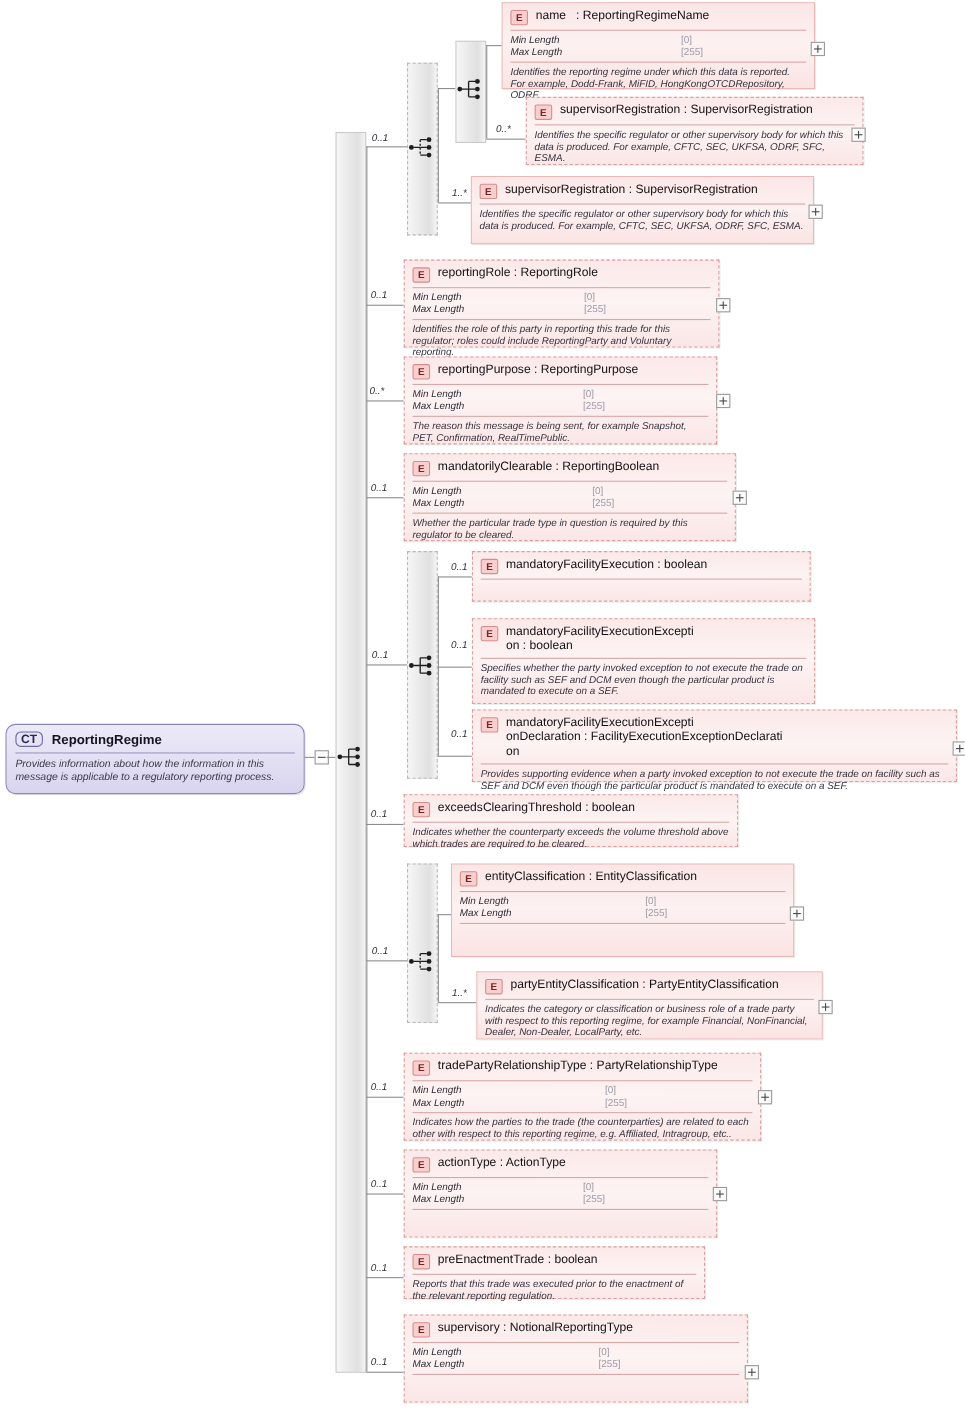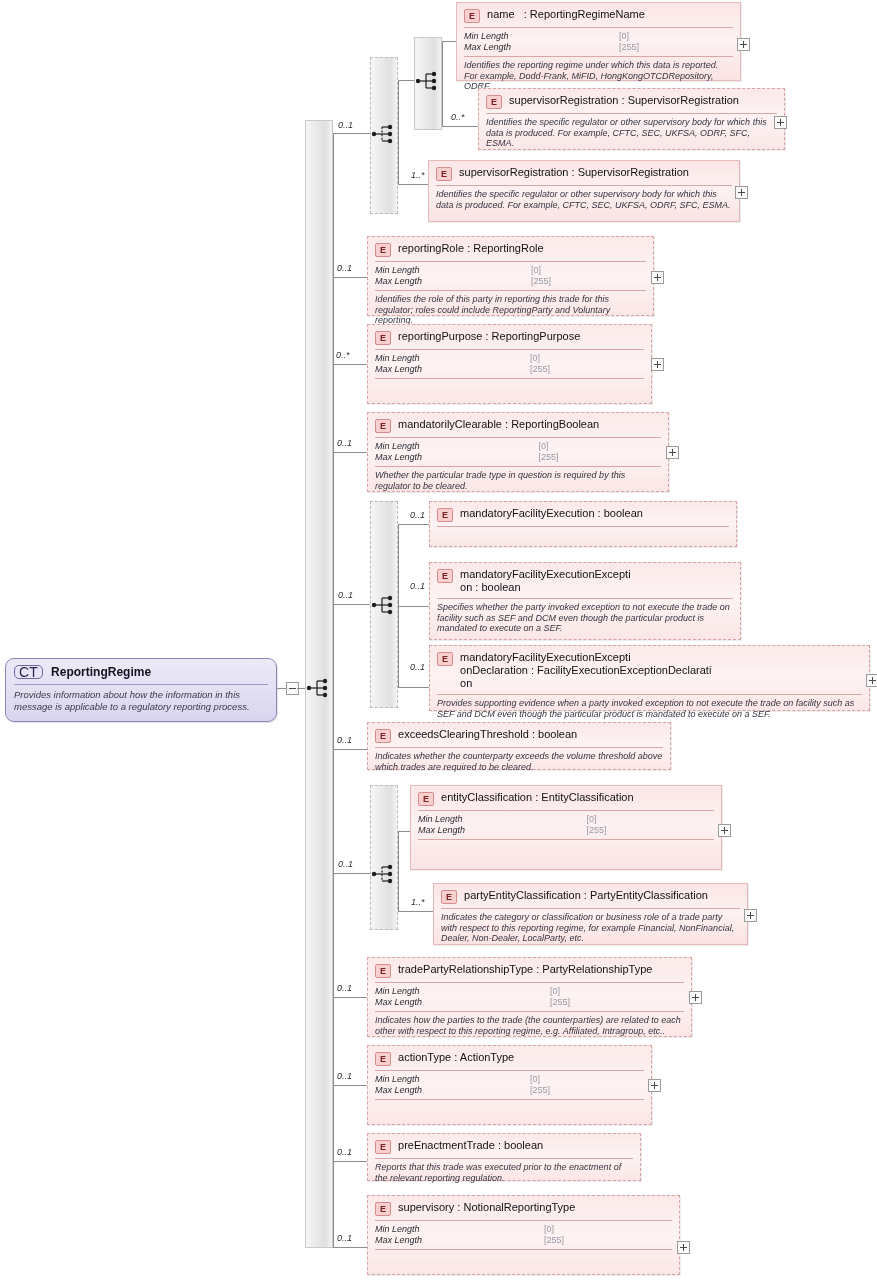--- a/index.html
+++ b/index.html
@@ -12,21 +12,21 @@
 
   
   .ctbox{
     border:1px solid #8a86b8;border-radius:9px;
     background:linear-gradient(to bottom,#eceaf7 0%,#e2dff3 55%,#d8d4ee 100%);
     box-shadow:1px 1px 0 rgba(0,0,0,.10);
   }
   .ct-head{display:flex;align-items:center;gap:8px;padding:6px 8px 4px 8px;}
   .ct-tag{
     display:inline-block;border:1px solid #6d67a8;border-radius:5px;
-    background:#e7e4f6;color:#2a2550;font-size:14px;font-weight:normal;
+    background:#e7e4f6;color:#2a2550;font-size:11px;font-weight:bold;
     letter-spacing:.2px;padding:1px 4px;line-height:10px;
   }
   .ct-title{font-size:12px;font-weight:bold;color:#15131f;}
   .ct-rule{height:1px;background:#9c98c4;margin:1px 8px 0 8px;}
   .ct-doc{font-size:9.5px;font-style:italic;color:#3c3a49;padding:4px 8px 6px 8px;line-height:11.5px;}
 
   
   .ebox{
     border:1px solid #e7b9b9;
     background:linear-gradient(to bottom,#fbe6e6 0%,#fdf1f1 48%,#fbe3e3 100%);
@@ -218,20 +218,21 @@
       <span class="e-title"><span>reportingPurpose</span> <span>:</span> <span>ReportingPurpose</span></span>
     </div>
     <div class="e-rule"></div>
     <div class="facets">
       <span class="facet-k">Min Length</span>
       <span class="facet-v">[0]</span>
       <span class="facet-k">Max Length</span>
       <span class="facet-v">[255]</span>
     </div>
     <div class="e-rule"></div>
+    <div class="e-doc">The reason this message is being sent, for example Snapshot, PET, Confirmation, RealTimePublic.</div>
   </div>
   <div class="plus" style="left:651px;top:358px;"></div>
 
   <div class="wire h" style="left:333px;top:452px;width:34px;"></div>
   <span class="occ" style="left:337px;top:438px;">0..1</span>
   <div class="node ebox optional" style="left:367px;top:412px;width:302px;height:80px;">
     <div class="e-head">
       <span class="e-tag">E</span>
       <span class="e-title"><span>mandatorilyClearable</span> <span>:</span> <span>ReportingBoolean</span></span>
     </div>

